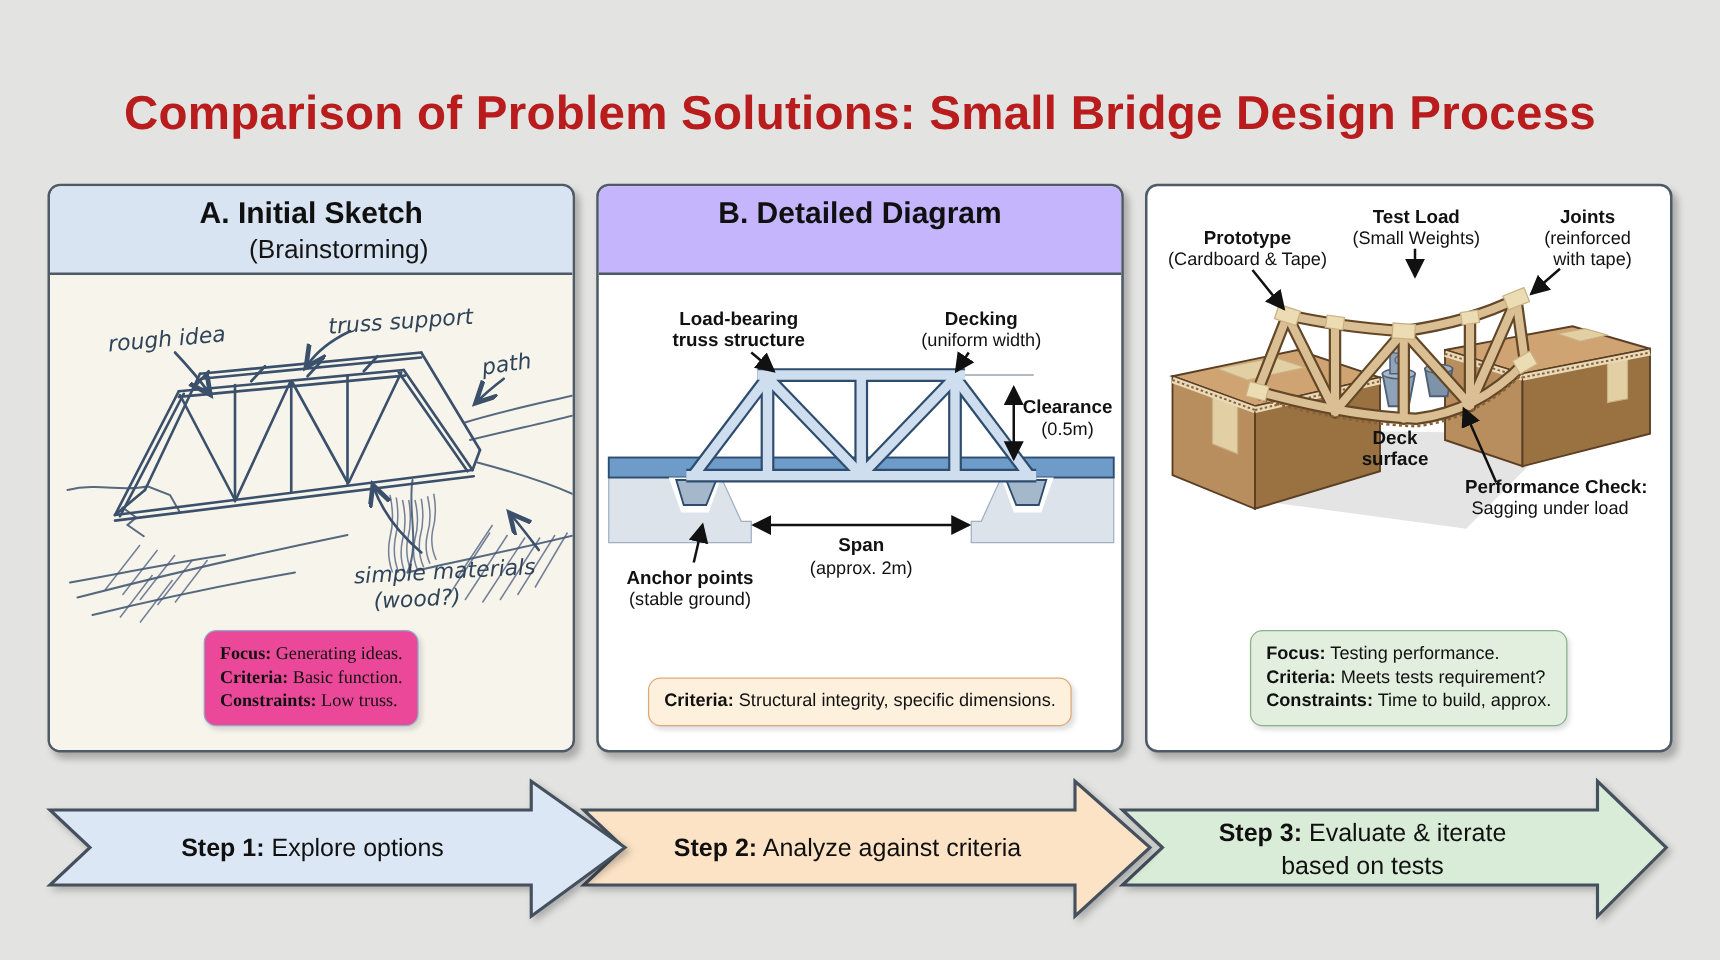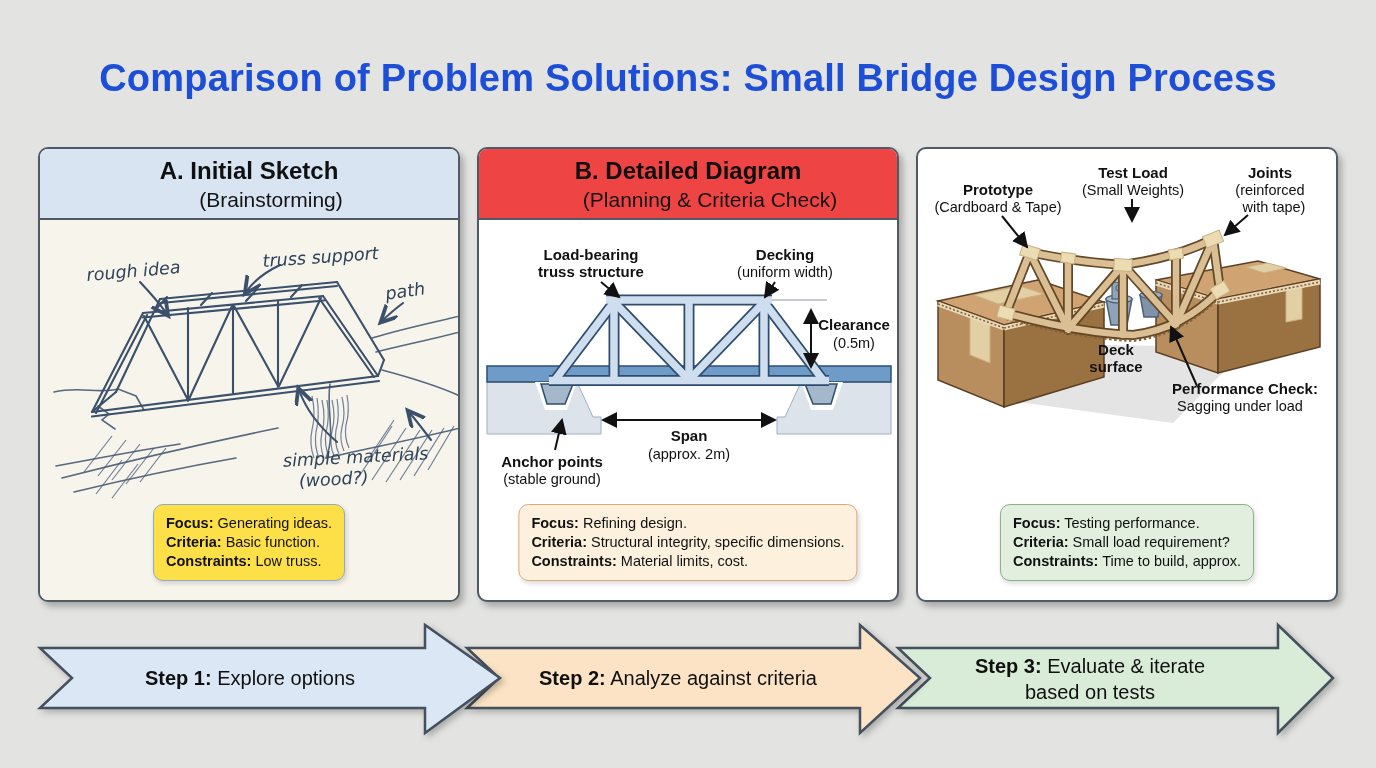--- a/index.html
+++ b/index.html
@@ -1,43 +1,43 @@
 <!DOCTYPE html>
 <html><head>
 <meta charset="utf-8">
 <style>
   html,body{margin:0;padding:0;}
   body{
     width:1376px;height:768px;position:relative;overflow:hidden;
     background:#e3e3e1;font-family:"Liberation Sans",sans-serif;color:#111;
   }
   .title{
-    position:absolute;top:57px;left:0;width:100%;text-align:center;
-    font-size:38px;font-weight:700;color:#1d4ed8;letter-spacing:.2px;
+    position:absolute;top:70px;left:0;width:100%;text-align:center;
+    font-size:38px;font-weight:700;color:#b91c1c;letter-spacing:.2px;
   }
   .panels{position:absolute;top:147px;left:38px;width:1300px;height:455px;display:flex;gap:17px;}
   .panel{
     flex:1;border:2px solid #4e5a66;border-radius:10px;background:#fff;
     box-shadow:4px 5px 6px rgba(0,0,0,.25);display:flex;flex-direction:column;overflow:hidden;
   }
   .panel-header{height:71px;border-bottom:2px solid #4e5a66;text-align:center;padding-top:6px;box-sizing:border-box;}
   .panel-header .t{font-size:24px;font-weight:700;line-height:31px;color:#101010;}
   .panel-header .s{font-size:21px;line-height:27px;color:#141414;margin-left:44px;}
   .hdr-a{background:#d8e4f2;}
-  .hdr-b{background:#ef4444;}
+  .hdr-b{background:#c4b5fd;}
   .hdr-c{background:#d6e7d5;}
   .panel-body{position:relative;flex:1;}
   .body-a{background:#f7f4ec;}
   svg.illus{position:absolute;top:0;left:0;}
   .focus-box{
     position:absolute;left:50%;transform:translateX(-50%);bottom:19px;
     border-radius:10px;padding:9px 12px;font-size:14.5px;line-height:19px;
     white-space:nowrap;box-shadow:2px 3px 4px rgba(0,0,0,.13);
   }
-  .fb-a{background:#fde047;border:1.5px solid #8fa9c9;}
+  .fb-a{background:#ec4899;border:1.5px solid #8fa9c9;font-family:Liberation Serif, serif;}
   .fb-b{background:#fdf1de;border:1.5px solid #dfa977;}
   .fb-c{background:#e2efdf;border:1.5px solid #88b288;margin-top:40px;}
   .focus-box b{font-weight:700;}
   .steps-svg{position:absolute;top:615px;left:0;}
   .step-shape{stroke:#44505e;stroke-width:2.5;}
   .shadow{filter:drop-shadow(3px 3px 3px rgba(0,0,0,.25));}
   
   text{font-family:"Liberation Sans",sans-serif;}
   .lblB{font-size:15px;font-weight:700;fill:#111;text-anchor:middle;}
   .lblBr{font-size:14.5px;font-weight:400;fill:#111;text-anchor:middle;}
@@ -149,21 +149,20 @@
         <div><b>Focus:</b> <span>Generating ideas.</span></div>
         <div><b>Criteria:</b> <span>Basic function.</span></div>
         <div><b>Constraints:</b> <span>Low truss.</span></div>
       </div>
     </div>
   </section>
 
   <section class="panel">
     <header class="panel-header hdr-b">
       <div class="t">B. Detailed Diagram</div>
-      <div class="s">(Planning &amp; Criteria Check)</div>
     </header>
     <div class="panel-body">
       <svg class="illus" width="420" height="287" viewBox="0 0 420 287">
         <defs>
           <marker id="bh" markerWidth="9" markerHeight="9" refX="7" refY="4" orient="auto-start-reverse">
             <path d="M0,0 L8,4 L0,8 Z" fill="#111"></path>
           </marker>
         </defs>
         <g>
           <polygon points="8,162 98,162 114,197 122,197 122,214 8,214" fill="#dce3eb" stroke="#9fb0c2" stroke-width="1"></polygon>
@@ -213,23 +212,21 @@
         <text class="lblB" x="306" y="40">Decking</text>
         <text class="lblBr" x="306" y="57">(uniform width)</text>
         <text class="lblB" x="375" y="110">Clearance</text>
         <text class="lblBr" x="375" y="128">(0.5m)</text>
         <text class="lblB" x="210" y="221">Span</text>
         <text class="lblBr" x="210" y="239">(approx. 2m)</text>
         <text class="lblB" x="73" y="247">Anchor points</text>
         <text class="lblBr" x="73" y="264">(stable ground)</text>
       </svg>
       <div class="focus-box fb-b">
-        <div><b>Focus:</b> <span>Refining design.</span></div>
         <div><b>Criteria:</b> <span>Structural integrity, specific dimensions.</span></div>
-        <div><b>Constraints:</b> <span>Material limits, cost.</span></div>
       </div>
     </div>
   </section>
 
   <section class="panel">
     <div class="panel-body">
       <svg class="illus" width="422" height="287" viewBox="0 0 422 287">
         <defs>
           <marker id="ch" markerWidth="9" markerHeight="9" refX="7" refY="4" orient="auto">
             <path d="M0,0 L8,4 L0,8 Z" fill="#111"></path>
@@ -332,21 +329,21 @@
         <text class="lblB" x="352" y="29">Joints</text>
         <text class="lblBr" x="352" y="46">(reinforced</text>
         <text class="lblBr" x="356" y="63">with tape)</text>
         <text class="lblB" x="198" y="206">Deck</text>
         <text class="lblB" x="198" y="223">surface</text>
         <text class="lblB" x="327" y="245">Performance Check:</text>
         <text class="lblBr" x="322" y="262">Sagging under load</text>
       </svg>
       <div class="focus-box fb-c">
         <div><b>Focus:</b> <span>Testing performance.</span></div>
-        <div><b>Criteria:</b> <span>Small load requirement?</span></div>
+        <div><b>Criteria:</b> <span>Meets tests requirement?</span></div>
         <div><b>Constraints:</b> <span>Time to build, approx.</span></div>
       </div>
     </div>
   </section>
 </div>
 
 <svg class="steps-svg" width="1376" height="140" viewBox="0 0 1376 140">
   <polygon class="step-shape shadow" points="898,33 1278,33 1278,10 1333,63 1278,118 1278,93 898,93 930,63" fill="#d9ecd8"></polygon>
   <polygon class="step-shape shadow" points="467,33 860,33 860,10 920,63 860,118 860,93 467,93 499,63" fill="#fce3c5"></polygon>
   <polygon class="step-shape shadow" points="40,33 425,33 425,10 500,63 425,118 425,93 40,93 72,63" fill="#dbe7f4"></polygon>

